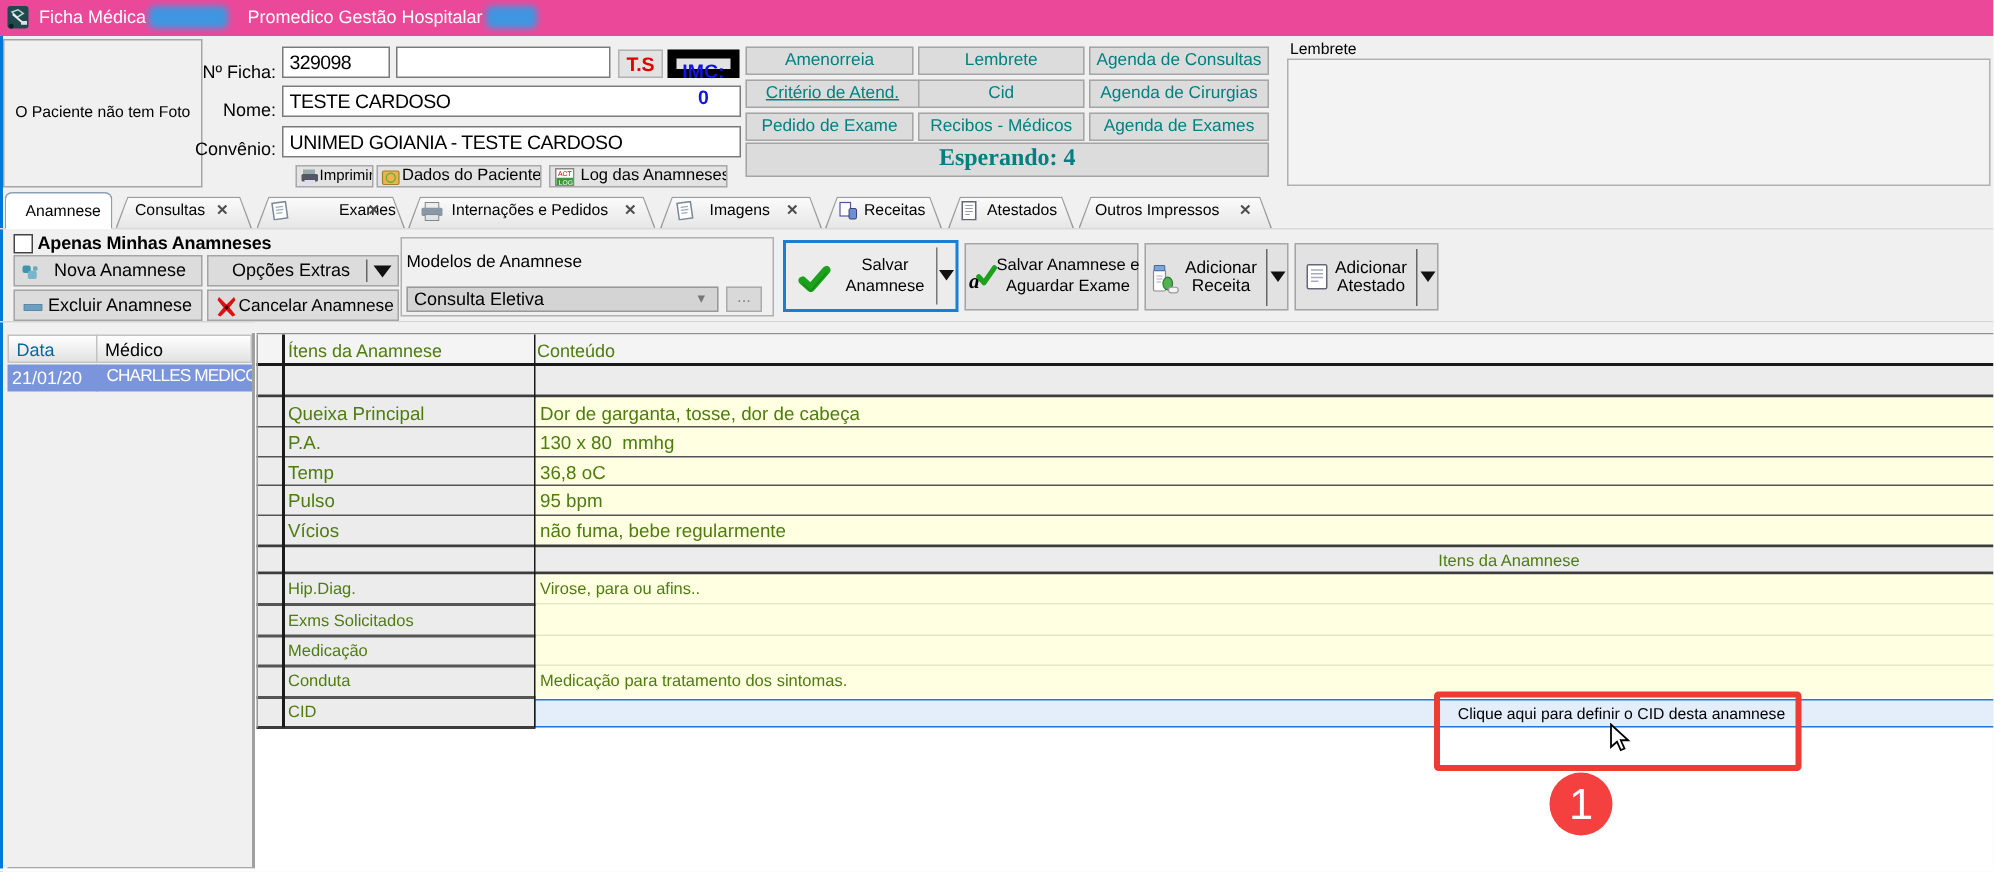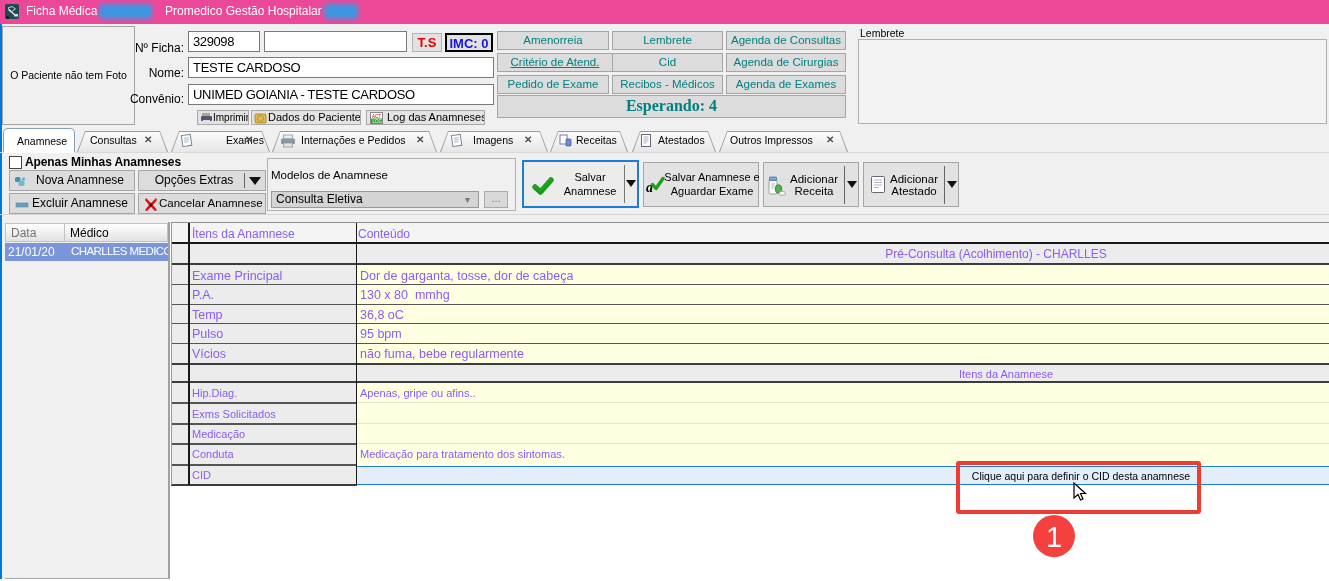--- a/index.html
+++ b/index.html
@@ -1,19 +1,19 @@
 <!DOCTYPE html>
 <html><head>
 <meta charset="utf-8">
 <style>
   * { margin:0; padding:0; box-sizing:border-box; }
   html,body { width:1329px; height:581px; overflow:hidden; }
   body { font-family:"Liberation Sans", sans-serif; background:#f0f0f0; position:relative; }
   .abs { position:absolute; }
-  .navy { color:#8b5cf6; }
+  .navy { color:#4d7c0f; }
   .cell { position:absolute; overflow:hidden; white-space:nowrap; }
   
   #titlebar { left:0; top:0; width:1329px; height:24px; background:#ec4899; color:#fff; }
   .tbtxt { position:absolute; top:4px; font-size:12px; color:#fff; }
   .blurpatch { position:absolute; top:4px; height:15px; background:#3e96e0; border-radius:4px; filter:blur(2px); }
   
   .inp { position:absolute; background:#fff; border:1px solid #7a7a7a; font-size:13px; color:#000; padding:2px 0 0 4px; overflow:hidden; white-space:nowrap; }
   .lbl { position:absolute; font-size:12px; color:#000; text-align:right; }
   .gbtn { position:absolute; background:#dcdcdc; border:1px solid #a5a5a5; color:#008080; font-size:11.5px; text-align:center; overflow:hidden; white-space:nowrap; }
   .sbtn { position:absolute; background:#e3e3e3; border:1px solid #a9a9a9; font-size:11px; color:#000; overflow:hidden; white-space:nowrap; }
@@ -51,21 +51,21 @@
 <div class="lbl" style="left:84px;top:41px;width:100px;">Nº Ficha:</div>
 <div class="lbl" style="left:84px;top:66px;width:100px;">Nome:</div>
 <div class="lbl" style="left:84px;top:92px;width:100px;">Convênio:</div>
 
 <div class="inp" style="left:188px;top:31px;width:72px;height:21px;letter-spacing:-0.4px;">329098</div>
 <div class="inp" style="left:264px;top:31px;width:143px;height:21px;"></div>
 <div class="inp" style="left:188px;top:57px;width:306px;height:21px;letter-spacing:-0.3px;">TESTE CARDOSO</div>
 <div class="inp" style="left:188px;top:84px;width:306px;height:21px;letter-spacing:-0.3px;">UNIMED GOIANIA - TESTE CARDOSO</div>
 
 <div class="abs" style="left:412px;top:33px;width:30px;height:19px;background:#e2e2e2;border:1px solid #b2b2b2;color:#e00000;font-weight:bold;font-size:13px;text-align:center;line-height:17px;">T.S</div>
-<div class="abs" style="left:445px;top:33px;width:48px;height:19px;background:#e2e2e2;border:2px solid #000000;color:#1414e0;font-weight:bold;font-size:13px;text-align:center;line-height:17px;">IMC: 0</div>
+<div class="abs" style="left:445px;top:33px;width:48px;height:19px;background:#e2e2e2;border:6px solid #000000;color:#1414e0;font-weight:bold;font-size:13px;text-align:center;line-height:17px;">IMC: 0</div>
 
 <div class="sbtn" style="left:197px;top:110px;width:52px;height:15px;">
   <svg style="position:absolute;left:2px;top:1px" width="13" height="12" viewBox="0 0 13 12">
       <rect x="2" y="1" width="8" height="3" fill="#9aa"></rect>
       <rect x="1" y="4" width="11" height="5" rx="1" fill="#556"></rect>
       <rect x="3" y="8" width="7" height="3" fill="#dde"></rect>
     </svg>
   <span style="margin-left:15px;font-size:10px;text-align:center;">Imprimir</span>
 </div>
 <div class="sbtn" style="left:251px;top:110px;width:110px;height:15px;">
@@ -233,46 +233,45 @@
   <div style="position:absolute;left:22px;top:10px;width:56px;text-align:center;font-size:11.5px;line-height:12px;white-space:nowrap;">Adicionar<br>Atestado</div>
   <div style="position:absolute;right:13px;top:3px;width:1.5px;height:38px;background:#666;"></div>
   <div style="position:absolute;right:1px;top:18px;width:0;height:0;border-left:5px solid transparent;border-right:5px solid transparent;border-top:7px solid #111;"></div>
 </div>
 <div class="abs" style="left:0;top:214px;width:1329px;height:1px;background:#d5d5d5;"></div>
 
 <div class="abs" style="left:5px;top:222px;width:165px;height:357px;background:#f0f0f0;border-right:2px solid #a0a0a0;border-bottom:1px solid #a8a8a8;"></div>
 <div class="abs" style="left:5px;top:223px;width:163px;height:19px;background:linear-gradient(#ffffff,#e2e2e2);border:1px solid #c2c2c2;"></div>
 <div class="abs" style="left:64px;top:223px;width:1px;height:19px;background:#c2c2c2;"></div>
 <div class="abs" style="left:64px;top:243px;width:1px;height:18px;background:#93a7dd;"></div>
-<div class="abs" style="left:11px;top:226px;font-size:12px;color:#737373;">Data</div>
+<div class="abs" style="left:11px;top:226px;font-size:12px;color:#0369a1;">Data</div>
 <div class="abs" style="left:70px;top:226px;font-size:12px;color:#000;">Médico</div>
 <div class="abs" style="left:5px;top:243px;width:163px;height:18px;background:#7b95dd;color:#fff;font-size:12px;white-space:nowrap;overflow:hidden;">
     <span style="position:absolute;left:3px;top:2px;">21/01/20</span>
     <span style="position:absolute;left:66px;top:2px;font-size:11.5px;letter-spacing:-0.6px;">CHARLLES MEDICO</span>
   </div>
 
 <div class="abs" style="left:170px;top:215px;width:1159px;height:366px;background:#fff;"></div>
 <div class="abs" style="left:170px;top:215px;width:1159px;height:7px;background:#f0f0f0;"></div>
 <div class="abs" style="left:0px;top:579px;width:1329px;height:2px;background:#fff;"></div>
 
 <div id="grid" class="abs" style="left:171px;top:222px;width:1158px;height:264px;">
 
   <div class="cell" style="left:0;top:0;width:1158px;height:1px;background:#909090;"></div>
   <div class="cell" style="left:0;top:1px;width:1158px;height:19px;background:#f4f4f4;"></div>
   <div class="cell navy" style="left:21px;top:5px;font-size:12px;">Ítens da Anamnese</div>
   <div class="cell navy" style="left:187px;top:5px;font-size:12px;">Conteúdo</div>
   <div class="cell" style="left:0;top:20px;width:1158px;height:2px;background:#1a1a1a;"></div>
 
   <div class="cell" style="left:0;top:22px;width:1158px;height:19px;background:#ececec;"></div>
-  <div class="cell navy" style="left:700px;top:25px;width:250px;text-align:center;font-size:12px;">Pré-Consulta (Acolhimento) - CHARLLES</div>
   <div class="cell" style="left:0;top:41px;width:1158px;height:2px;background:#3c3c3c;"></div>
 
   <div class="cell" style="left:0;top:43px;width:185px;height:100px;background:#ececec;"></div>
   <div class="cell yellow" style="left:186px;top:43px;width:972px;height:100px;"></div>
-  <div class="cell navy" style="left:21px;top:47px;font-size:12.5px;">Exame Principal</div>
+  <div class="cell navy" style="left:21px;top:47px;font-size:12.5px;">Queixa Principal</div>
   <div class="cell navy" style="left:189px;top:47px;font-size:12.5px;">Dor de garganta, tosse, dor de cabeça</div>
   <div class="cell" style="left:0;top:62px;width:1158px;height:1px;background:#555;"></div>
   <div class="cell navy" style="left:21px;top:66px;font-size:12.5px;">P.A.</div>
   <div class="cell navy" style="left:189px;top:66px;font-size:12.5px;">130 x 80&nbsp;&nbsp;mmhg</div>
   <div class="cell" style="left:0;top:82px;width:1158px;height:1px;background:#555;"></div>
   <div class="cell navy" style="left:21px;top:86px;font-size:12.5px;">Temp</div>
   <div class="cell navy" style="left:189px;top:86px;font-size:12.5px;">36,8 oC</div>
   <div class="cell" style="left:0;top:101px;width:1158px;height:1px;background:#555;"></div>
   <div class="cell navy" style="left:21px;top:105px;font-size:12.5px;">Pulso</div>
   <div class="cell navy" style="left:189px;top:105px;font-size:12.5px;">95 bpm</div>
@@ -281,21 +280,21 @@
   <div class="cell navy" style="left:189px;top:125px;font-size:12.5px;">não fuma, bebe regularmente</div>
   <div class="cell" style="left:0;top:141px;width:1158px;height:2px;background:#3c3c3c;"></div>
 
   <div class="cell" style="left:0;top:143px;width:1158px;height:16px;background:#ececec;"></div>
   <div class="cell navy" style="left:720px;top:146px;width:230px;text-align:center;font-size:11px;">Itens da Anamnese</div>
   <div class="cell" style="left:0;top:159px;width:1158px;height:2px;background:#3c3c3c;"></div>
 
   <div class="cell" style="left:0;top:161px;width:185px;height:102px;background:#ececec;"></div>
   <div class="cell yellow" style="left:186px;top:161px;width:972px;height:82px;"></div>
   <div class="cell navy" style="left:21px;top:165px;font-size:11px;">Hip.Diag.</div>
-  <div class="cell navy" style="left:189px;top:165px;font-size:11px;">Apenas, gripe ou afins..</div>
+  <div class="cell navy" style="left:189px;top:165px;font-size:11px;">Virose, para ou afins..</div>
   <div class="cell" style="left:0;top:180px;width:186px;height:1.5px;background:#555;"></div>
   <div class="cell" style="left:186px;top:180px;width:972px;height:1px;background:#e6e6c8;"></div>
   <div class="cell navy" style="left:21px;top:186px;font-size:11px;">Exms Solicitados</div>
   <div class="cell" style="left:0;top:201px;width:186px;height:1.5px;background:#555;"></div>
   <div class="cell" style="left:186px;top:201px;width:972px;height:1px;background:#e6e6c8;"></div>
   <div class="cell navy" style="left:21px;top:206px;font-size:11px;">Medicação</div>
   <div class="cell" style="left:0;top:221px;width:186px;height:1.5px;background:#555;"></div>
   <div class="cell" style="left:186px;top:221px;width:972px;height:1px;background:#e6e6c8;"></div>
   <div class="cell navy" style="left:21px;top:226px;font-size:11px;">Conduta</div>
   <div class="cell navy" style="left:189px;top:226px;font-size:11px;">Medicação para tratamento dos sintomas.</div>

